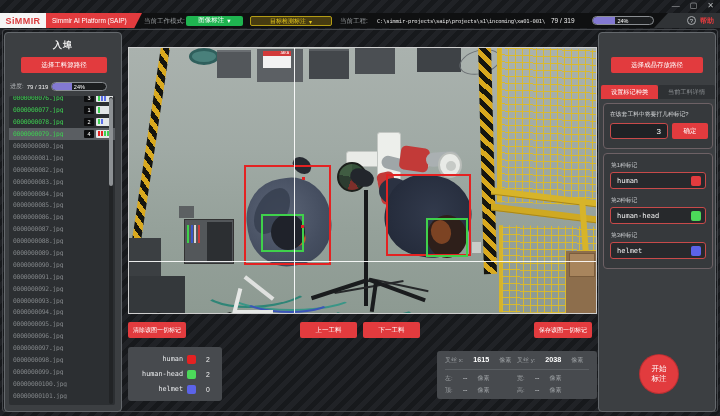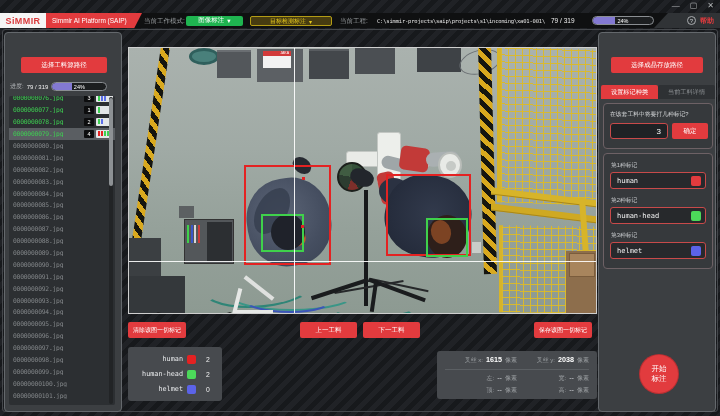--- a/index.html
+++ b/index.html
@@ -101,21 +101,21 @@
   .b-save  { left:534px; top:322px; width:58px; font-size:6px; }
   .legend { position:absolute; left:128px; top:347px; width:94px; height:54px; background:#474a4e; border-radius:3px;
     display:flex; flex-direction:column; justify-content:center; gap:3px; padding:3px 6px; }
   .leg-row { display:flex; align-items:center; gap:4px; height:12px; }
   .leg-name { flex:1; text-align:right; font-size:6.8px; color:#e8eaec; font-family:"DejaVu Sans Mono", monospace; }
   .leg-sw { width:9px; height:9px; border-radius:2px; }
   .leg-cnt { width:16px; text-align:center; font-size:6.8px; color:#f2f2f2; }
   .info { position:absolute; left:437px; top:351px; width:160px; height:48px; background:#474a4e; border-radius:3px;
     padding:4px 8px; }
   .inf-row { display:flex; }
-  .inf-cell { flex:1; display:flex; justify-content:flex-end; gap:3px; align-items:baseline; height:12px; }
+  .inf-cell { flex:1; display:flex; justify-content:flex-start; gap:10px; align-items:baseline; height:12px; }
   .inf-l { font-size:6px; color:#9da1a4; }
   .inf-v { font-size:7.2px; color:#fff; font-weight:bold; }
   .inf-v.dim { font-weight:normal; color:#cfd2d5; }
   .inf-div { height:1px; background:#5b5f63; margin:2px 0 3px; }
 
   
   .photo { position:absolute; left:128px; top:47px; width:469px; height:267px; overflow:hidden;
     border:1px solid #cfcfcf; background:linear-gradient(#aab2ae 0%,#a0aaa5 38%,#95a19a 68%,#8d9a92 100%); }
   .ph { position:absolute; }
   
@@ -241,20 +241,21 @@
     </div>
     <div class="help-wedge">
       <span class="help-q">?</span>
       <span class="help-t">帮助</span>
     </div>
   </div>
 
   <div class="frame"></div>
 
   <aside class="panel panel-left">
+    <h2>入埠</h2>
     <button class="rbtn lp-select">选择工料源路径</button>
     <div class="lp-prog">
       <span class="lbl">进度:</span>
       <span class="cnt">79 / 319</span>
       <span class="pill lp-pill">
         <span class="fill"></span>
         <span class="pct">24%</span>
       </span>
     </div>
     <div class="file-list">

